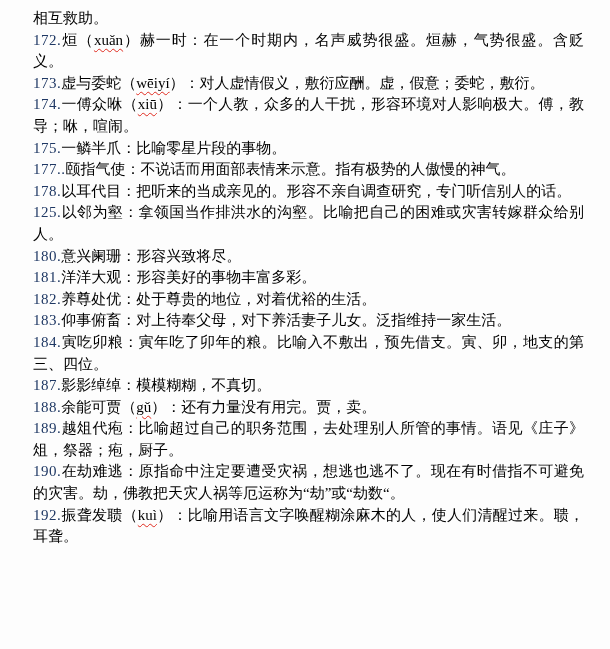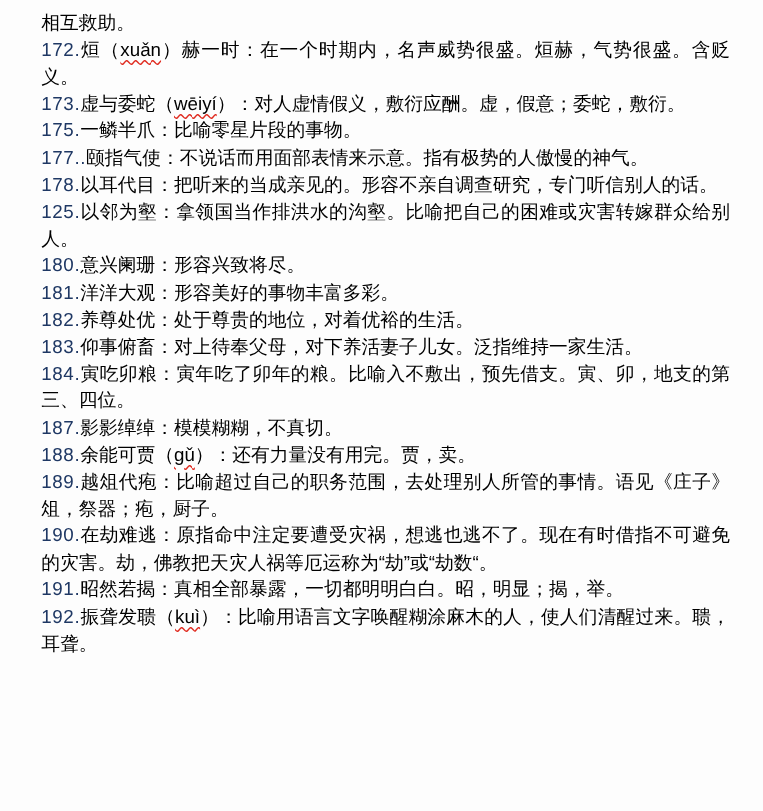--- a/index.html
+++ b/index.html
@@ -6,21 +6,21 @@
     margin: 0;
     padding: 0;
     background: #fdfdfd;
   }
   .page {
     position: relative;
     width: 610px;
     height: 649px;
     background: #fdfdfd;
     overflow: hidden;
-    font-family: Liberation Sans, sans-serif;
+    font-family: Liberation Serif, serif;
   }
   .content {
     padding: 8px 26px 0 33px;
   }
   p.entry {
     margin: 0;
     font-size: 15px;
     line-height: 21.6px;
     color: #000000;
     text-align: justify;
@@ -39,29 +39,29 @@
   }
 </style>
 </head>
 <body>
 
 <div class="page">
   <div class="content">
       <p class="entry"><span>相互救助。</span></p>
       <p class="entry"><span class="num">172.</span><span>烜（</span><span class="pinyin">xuǎn</span><span>）赫一时：在一个时期内，名声威势很盛。烜赫，气势很盛。含贬义。</span></p>
       <p class="entry"><span class="num">173.</span><span>虚与委蛇（</span><span class="pinyin">wēiyí</span><span>）：对人虚情假义，敷衍应酬。虚，假意；委蛇，敷衍。</span></p>
+      <p class="entry"><span class="num">174.</span><span>一傅众咻（</span><span class="pinyin">xiū</span><span>）：一个人教，众多的人干扰，形容环境对人影响极大。傅，教导；咻，喧闹。</span></p>
       <p class="entry"><span class="num">175.</span><span>一鳞半爪：比喻零星片段的事物。</span></p>
       <p class="entry"><span class="num">177..</span><span>颐指气使：不说话而用面部表情来示意。指有极势的人傲慢的神气。</span></p>
       <p class="entry"><span class="num">178.</span><span>以耳代目：把听来的当成亲见的。形容不亲自调查研究，专门听信别人的话。</span></p>
       <p class="entry"><span class="num">125.</span><span>以邻为壑：拿领国当作排洪水的沟壑。比喻把自己的困难或灾害转嫁群众给别人。</span></p>
       <p class="entry"><span class="num">180.</span><span>意兴阑珊：形容兴致将尽。</span></p>
       <p class="entry"><span class="num">181.</span><span>洋洋大观：形容美好的事物丰富多彩。</span></p>
       <p class="entry"><span class="num">182.</span><span>养尊处优：处于尊贵的地位，对着优裕的生活。</span></p>
       <p class="entry"><span class="num">183.</span><span>仰事俯畜：对上待奉父母，对下养活妻子儿女。泛指维持一家生活。</span></p>
       <p class="entry"><span class="num">184.</span><span>寅吃卯粮：寅年吃了卯年的粮。比喻入不敷出，预先借支。寅、卯，地支的第三、四位。</span></p>
       <p class="entry"><span class="num">187.</span><span>影影绰绰：模模糊糊，不真切。</span></p>
       <p class="entry"><span class="num">188.</span><span>余能可贾（</span><span class="pinyin">gǔ</span><span>）：还有力量没有用完。贾，卖。</span></p>
       <p class="entry"><span class="num">189.</span><span>越俎代疱：比喻超过自己的职务范围，去处理别人所管的事情。语见《庄子》 俎，祭器；疱，厨子。</span></p>
       <p class="entry"><span class="num">190.</span><span>在劫难逃：原指命中注定要遭受灾祸，想逃也逃不了。现在有时借指不可避免的灾害。劫，佛教把天灾人祸等厄运称为“劫”或“劫数“。</span></p>
-      <p class="entry"><span class="num">191.</span><span>昭然若揭：真相全部暴露，一切都明明白白。昭，明显；揭，举。</span></p>
       <p class="entry"><span class="num">192.</span><span>振聋发聩（</span><span class="pinyin">kuì</span><span>）：比喻用语言文字唤醒糊涂麻木的人，使人们清醒过来。聩，耳聋。</span></p>
     </div>
 </div>
 
 </body></html>

